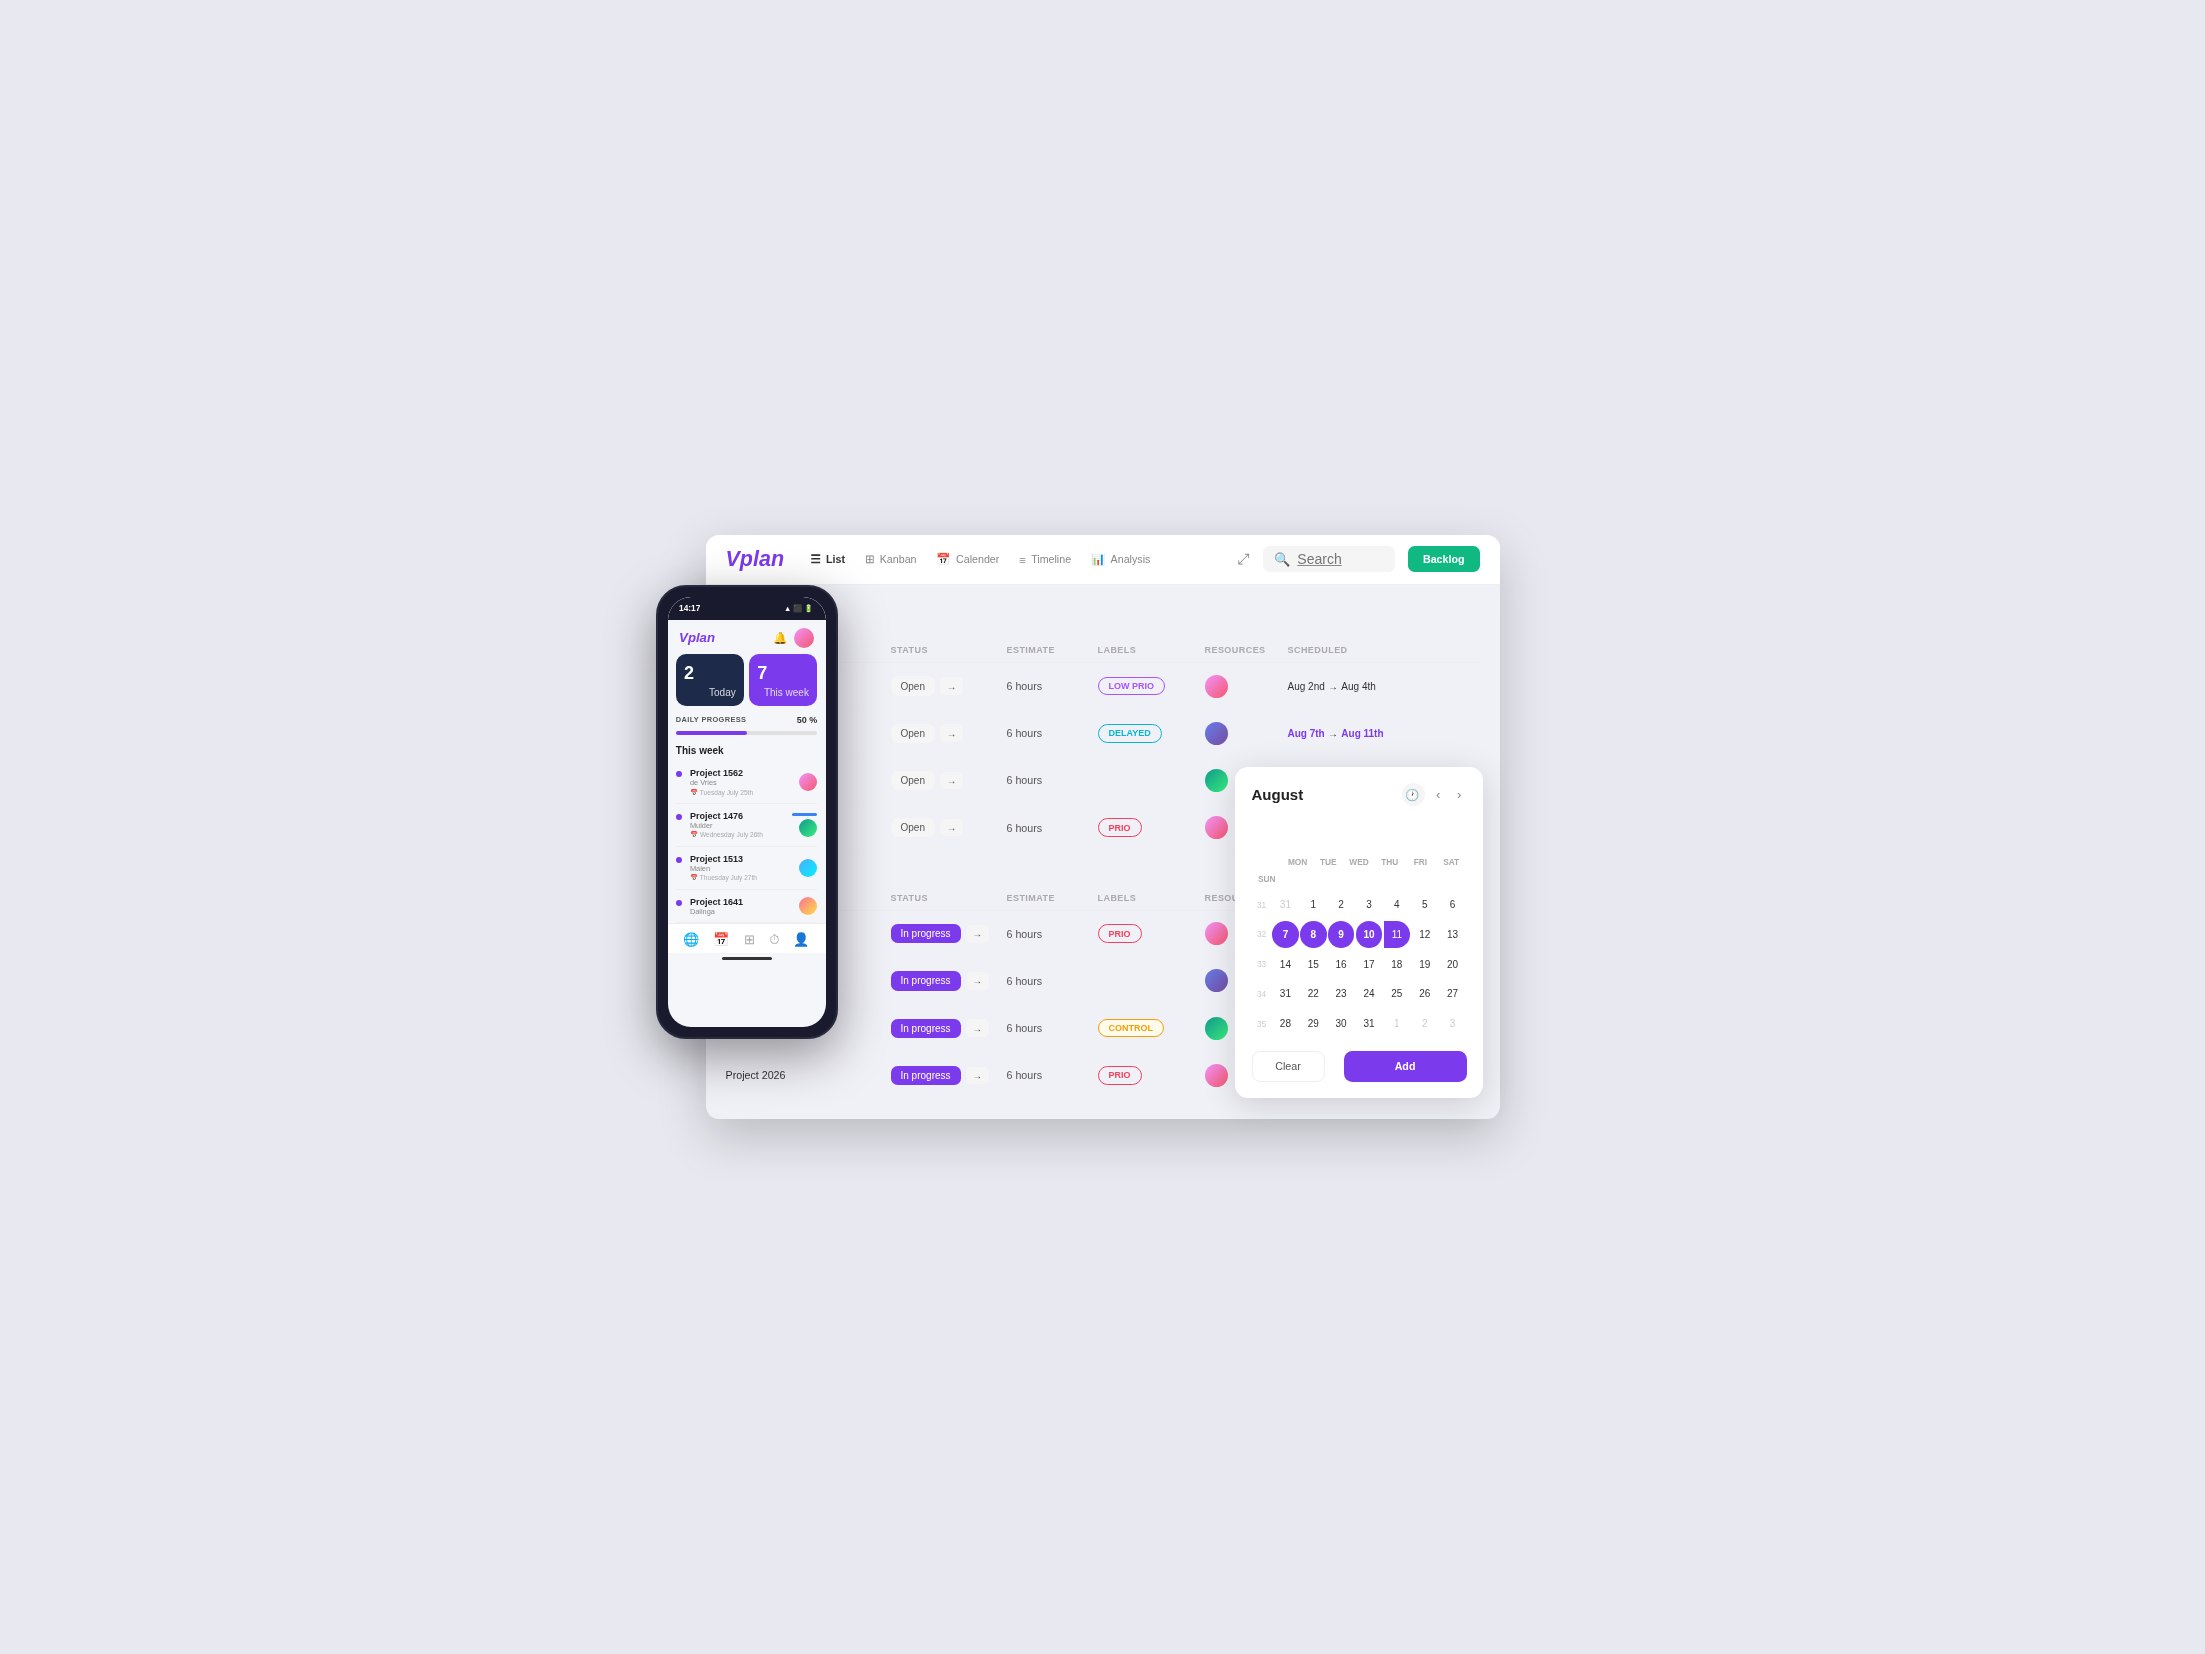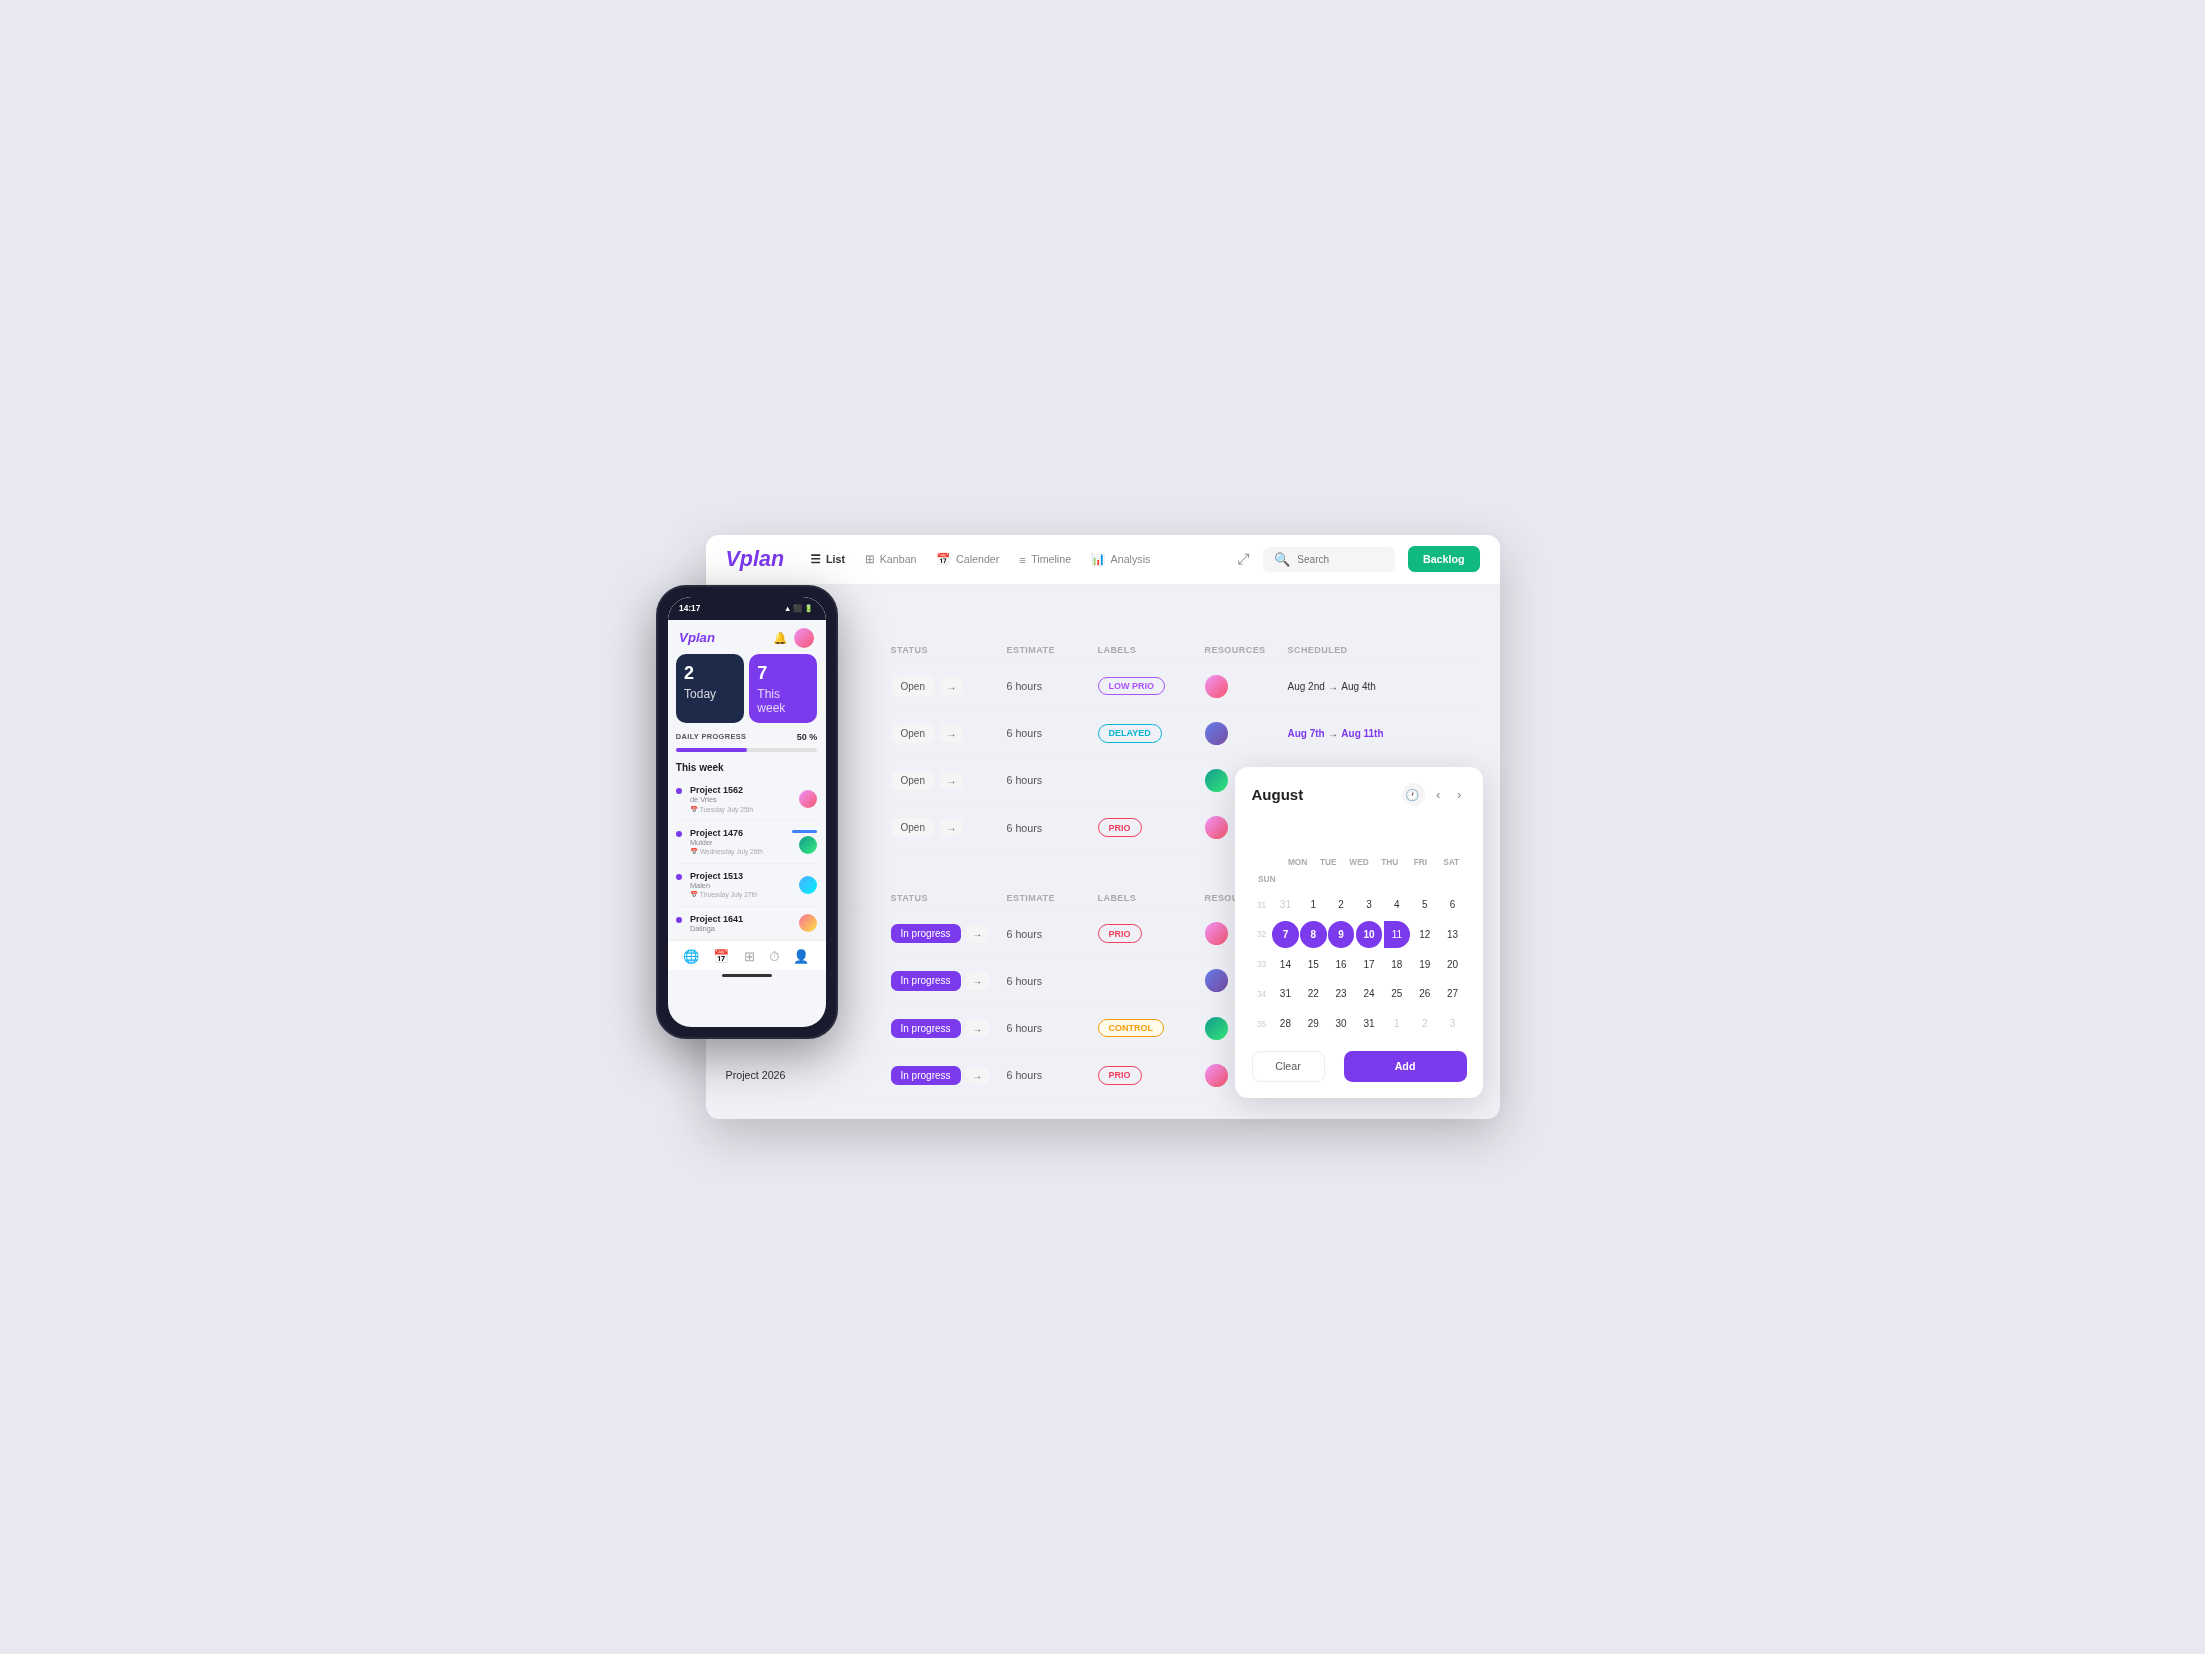--- a/index.html
+++ b/index.html
@@ -81,23 +81,24 @@
       gap: 6.6px;
       background: #f5f5f5;
       border-radius: 6.6px;
       padding: 5px 11.6px;
       min-width: 132px;
     }
     .search-box input {
       background: none;
       border: none;
       outline: none;
-      font-size: 10px;
+      font-size: 14px;
       color: #888;
       width: 83px;
+      text-decoration: underline;
     }
 
     .backlog-btn {
       background: #10b981;
       color: white;
       border: none;
       border-radius: 6.6px;
       padding: 6.6px 15px;
       font-size: 10.7px;
       font-weight: 600;
@@ -389,21 +390,21 @@
     .phone-stat-card {
       flex: 1;
       border-radius: 10px;
       padding: 8.3px;
       color: white;
     }
     .phone-stat-card.dark { background: #1e2a4a; }
     .phone-stat-card.purple { background: #7c3aed; }
 
     .phone-stat-num { font-size: 18px; font-weight: 700; }
-    .phone-stat-label { font-size: 12px; opacity: 0.8; margin-top: 3.3px; }
+    .phone-stat-label { font-size: 10px; opacity: 0.8; margin-top: 3.3px; text-align: right; }
 
     .phone-progress-section {
       padding: 0 8.3px 6.6px;
       display: flex;
       align-items: center;
       justify-content: space-between;
     }
     .phone-progress-label { font-size: 7.4px; font-weight: 700; color: #555; letter-spacing: 0.05em; }
     .phone-progress-pct { font-size: 9px; font-weight: 700; color: #333; }
 

